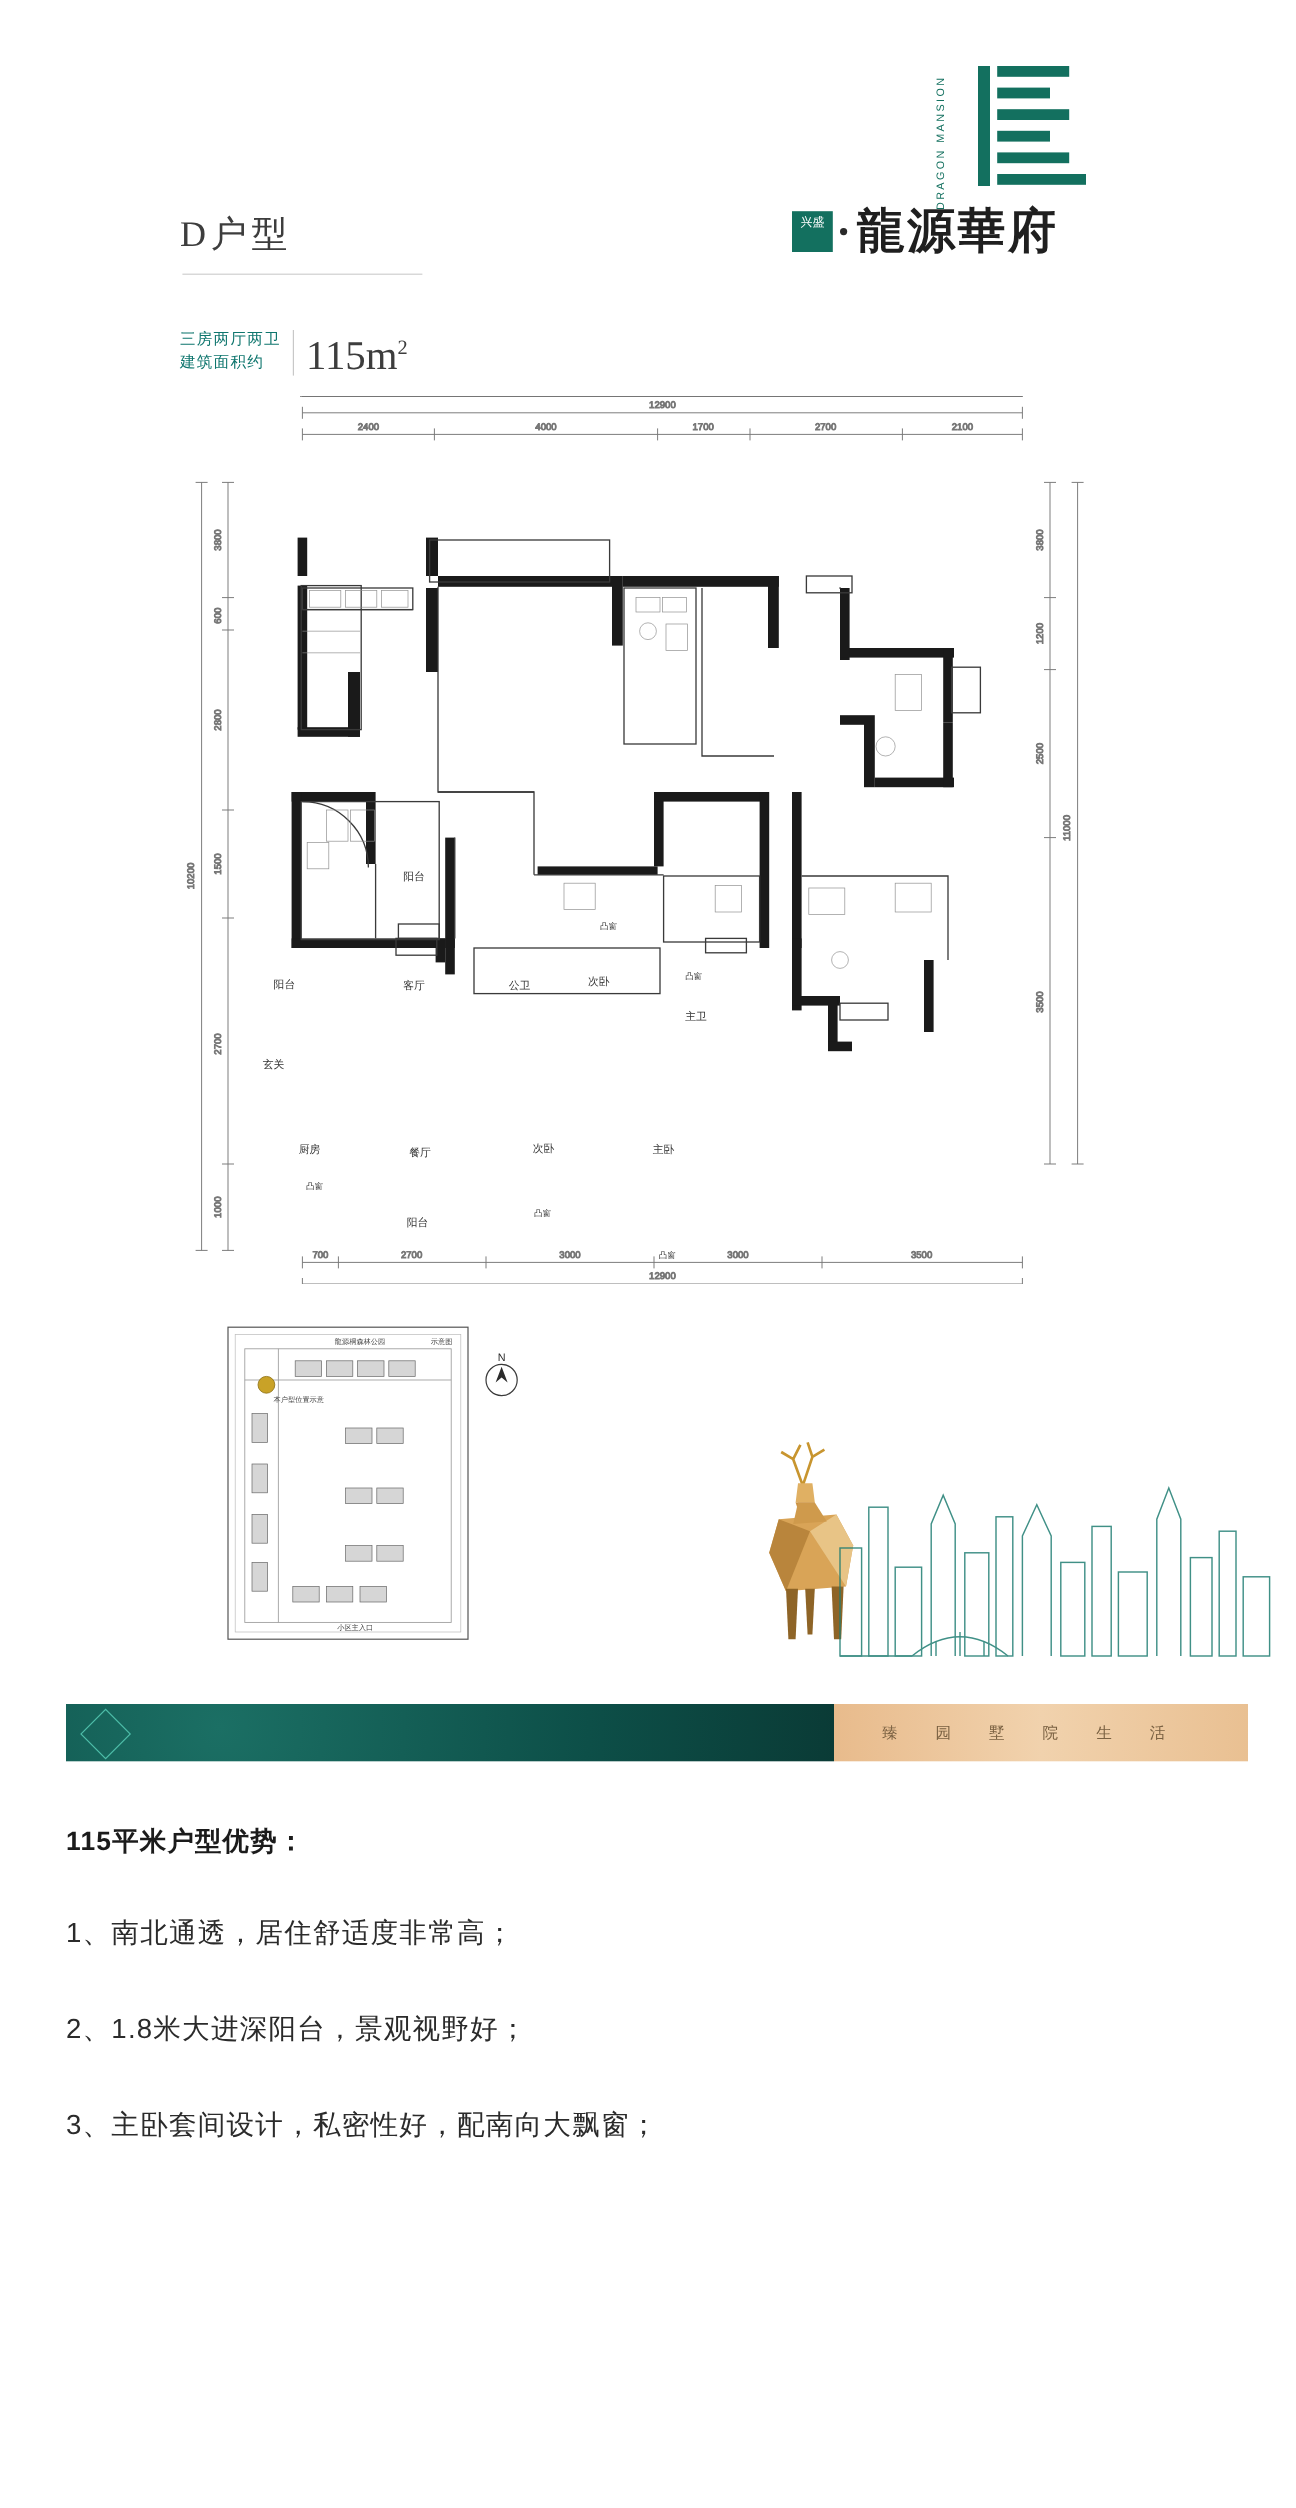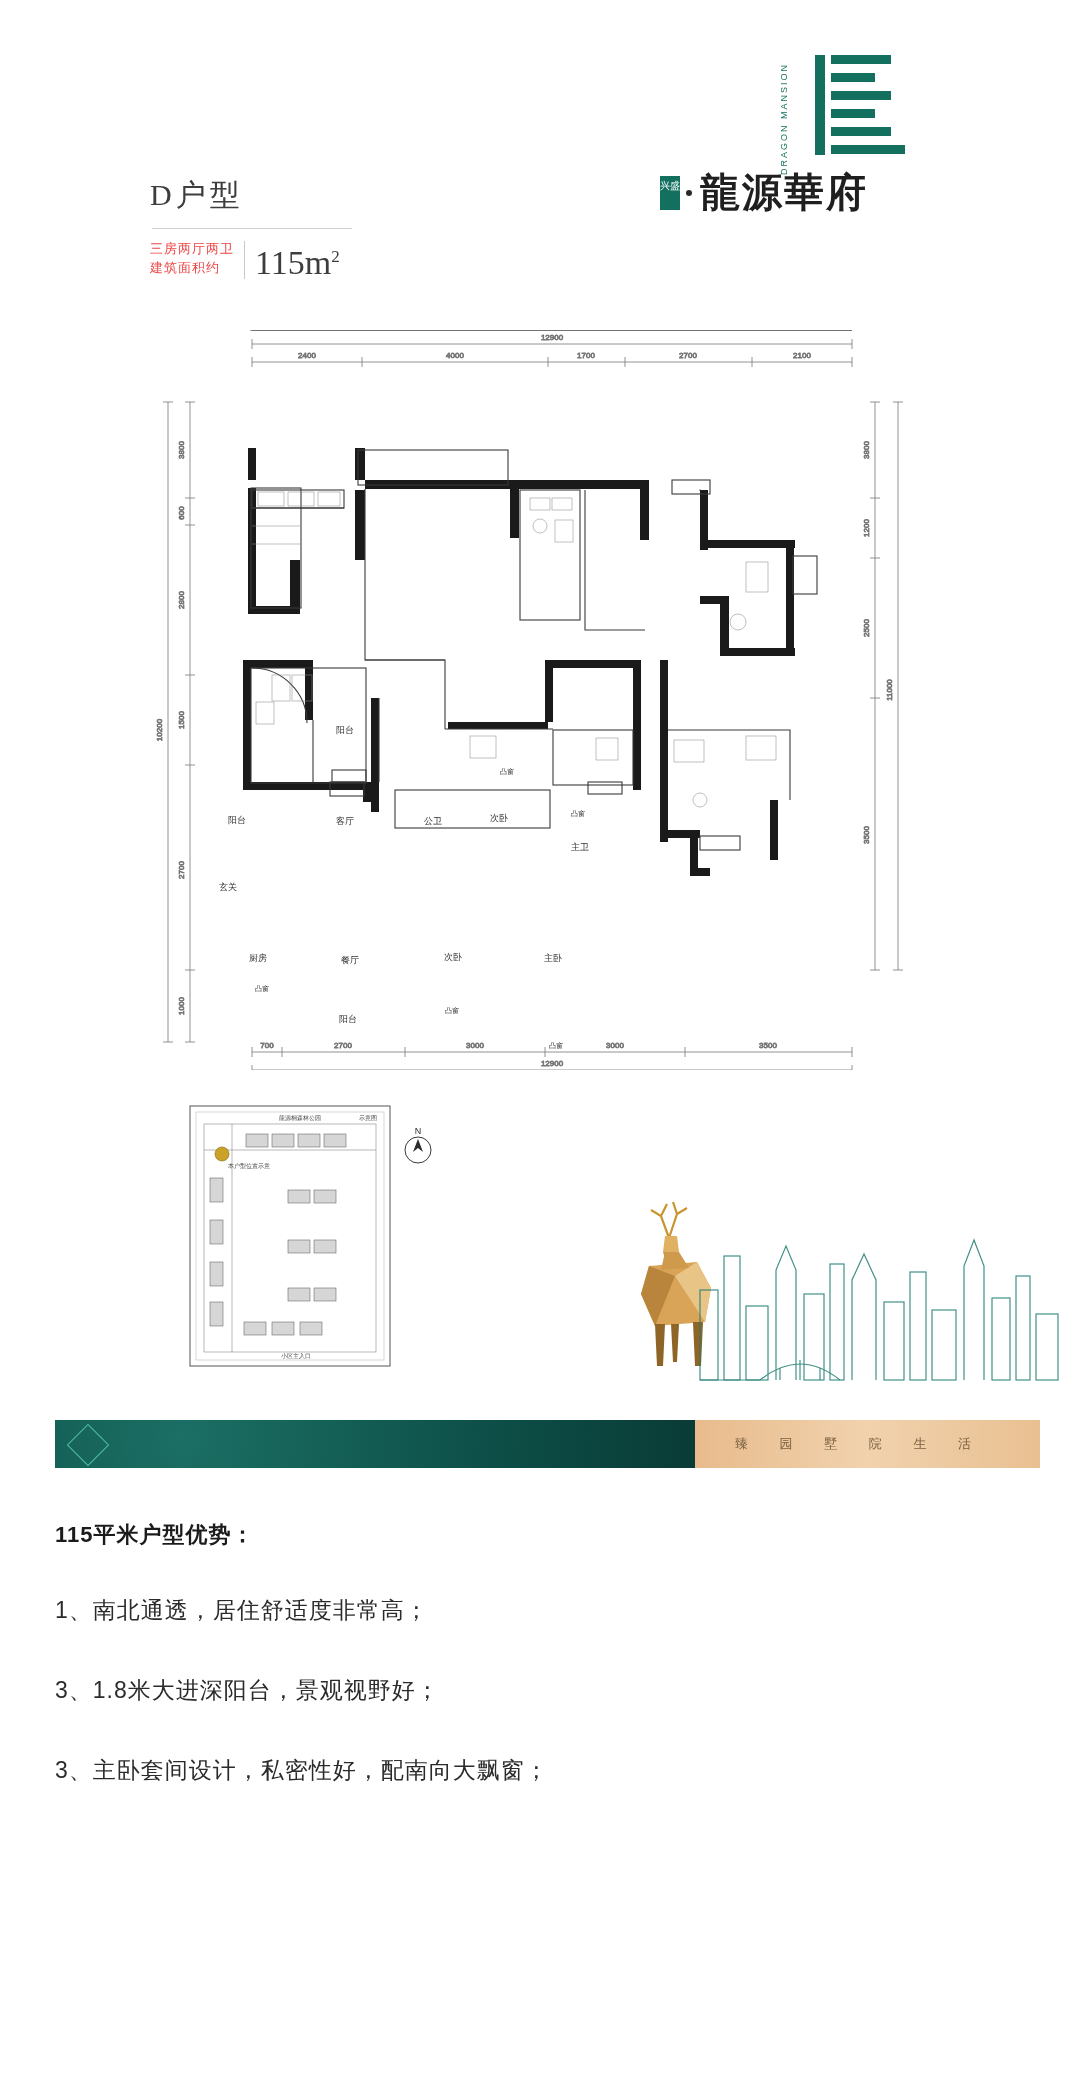--- a/index.html
+++ b/index.html
@@ -42,23 +42,24 @@
     background: #cfcfcf;
     margin: 12px 0 10px 2px;
   }
   .title-sub {
     display: flex;
     align-items: flex-end;
   }
   .title-sub-left {
     font-size: 13px;
     line-height: 19px;
-    color: #ef4444;
+    color: #0f766e;
     letter-spacing: 1px;
     padding-bottom: 4px;
+    margin-top: 34px;
   }
   .title-sub-div {
     width: 1px;
     height: 38px;
     background: #c8c8c8;
     margin: 0 10px 2px 10px;
   }
   .title-area {
     font-family: "Liberation Serif", serif;
     font-size: 34px;
@@ -104,21 +105,21 @@
   .logo-name-row {
     position: absolute;
     left: 0px;
     top: 110px;
     width: 300px;
     display: flex;
     align-items: center;
     justify-content: flex-start;
   }
   .logo-badge {
-    width: 20px;
+    width: 34px;
     height: 34px;
     background: #13705f;
     color: #fff;
     font-size: 10px;
     line-height: 12px;
     text-align: center;
     padding-top: 4px;
     box-sizing: border-box;
     margin-right: 6px;
   }
@@ -658,15 +659,15 @@
   <div class="banner-left">
     <div class="banner-emblem"></div>
   </div>
   <div class="banner-right"></div>
   <div class="banner-slogan">臻 园 墅 院 生 活</div>
 </div>
 
 <div class="adv">
   <div class="adv-title">115平米户型优势：</div>
   <div class="adv-item">1、南北通透，居住舒适度非常高；</div>
-  <div class="adv-item">3、1.8米大进深阳台，景观视野好；</div>
+  <div class="adv-item">2、1.8米大进深阳台，景观视野好；</div>
   <div class="adv-item">3、主卧套间设计，私密性好，配南向大飘窗；</div>
 </div>
 
 </body></html>

